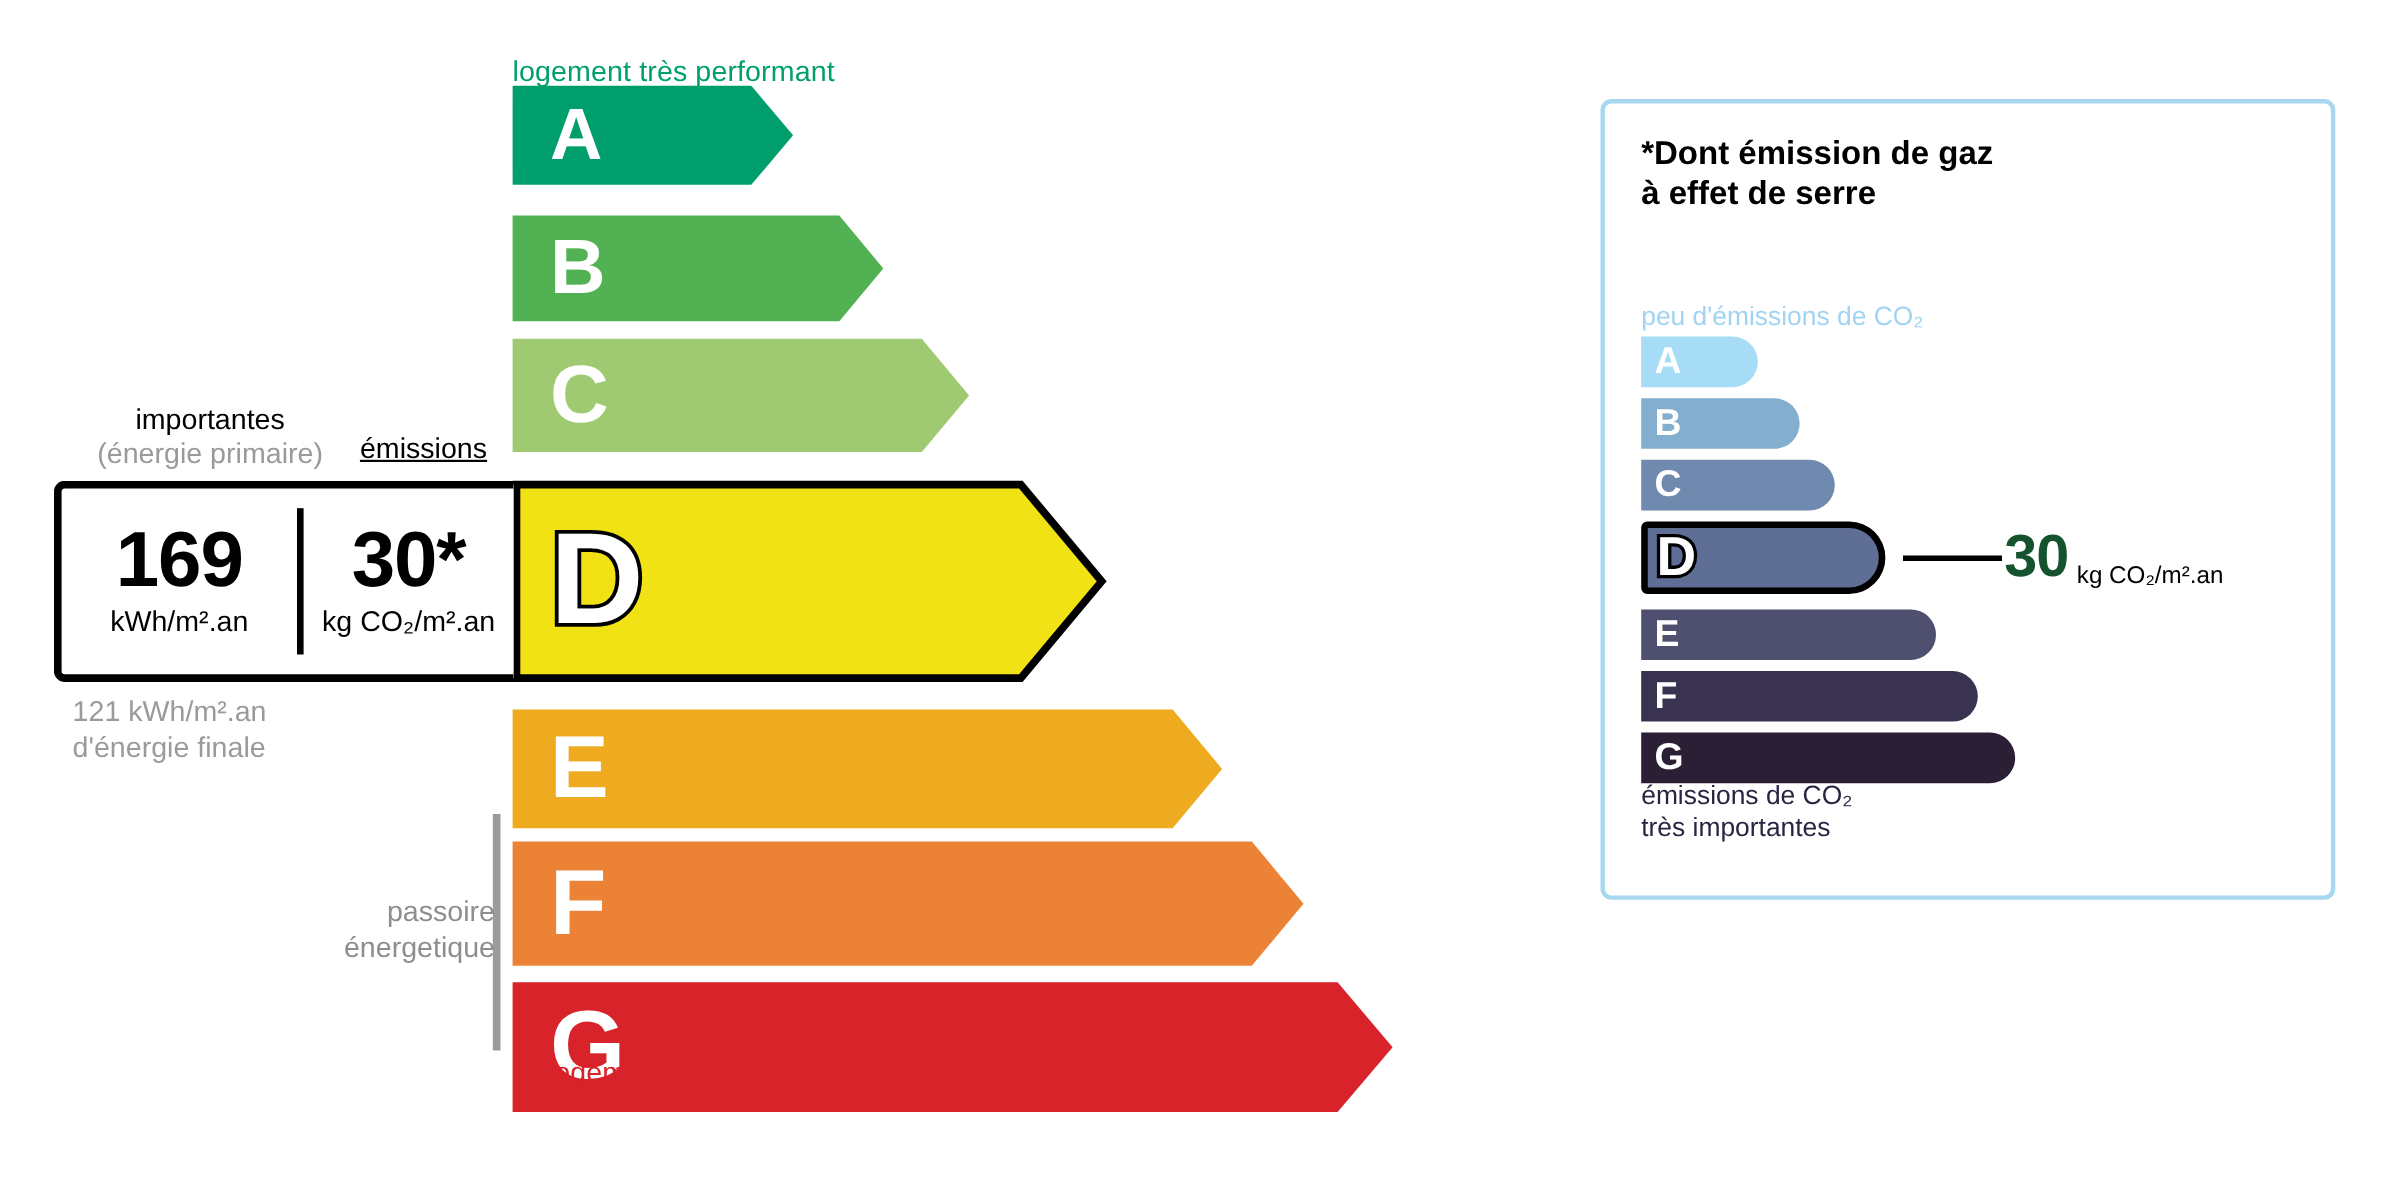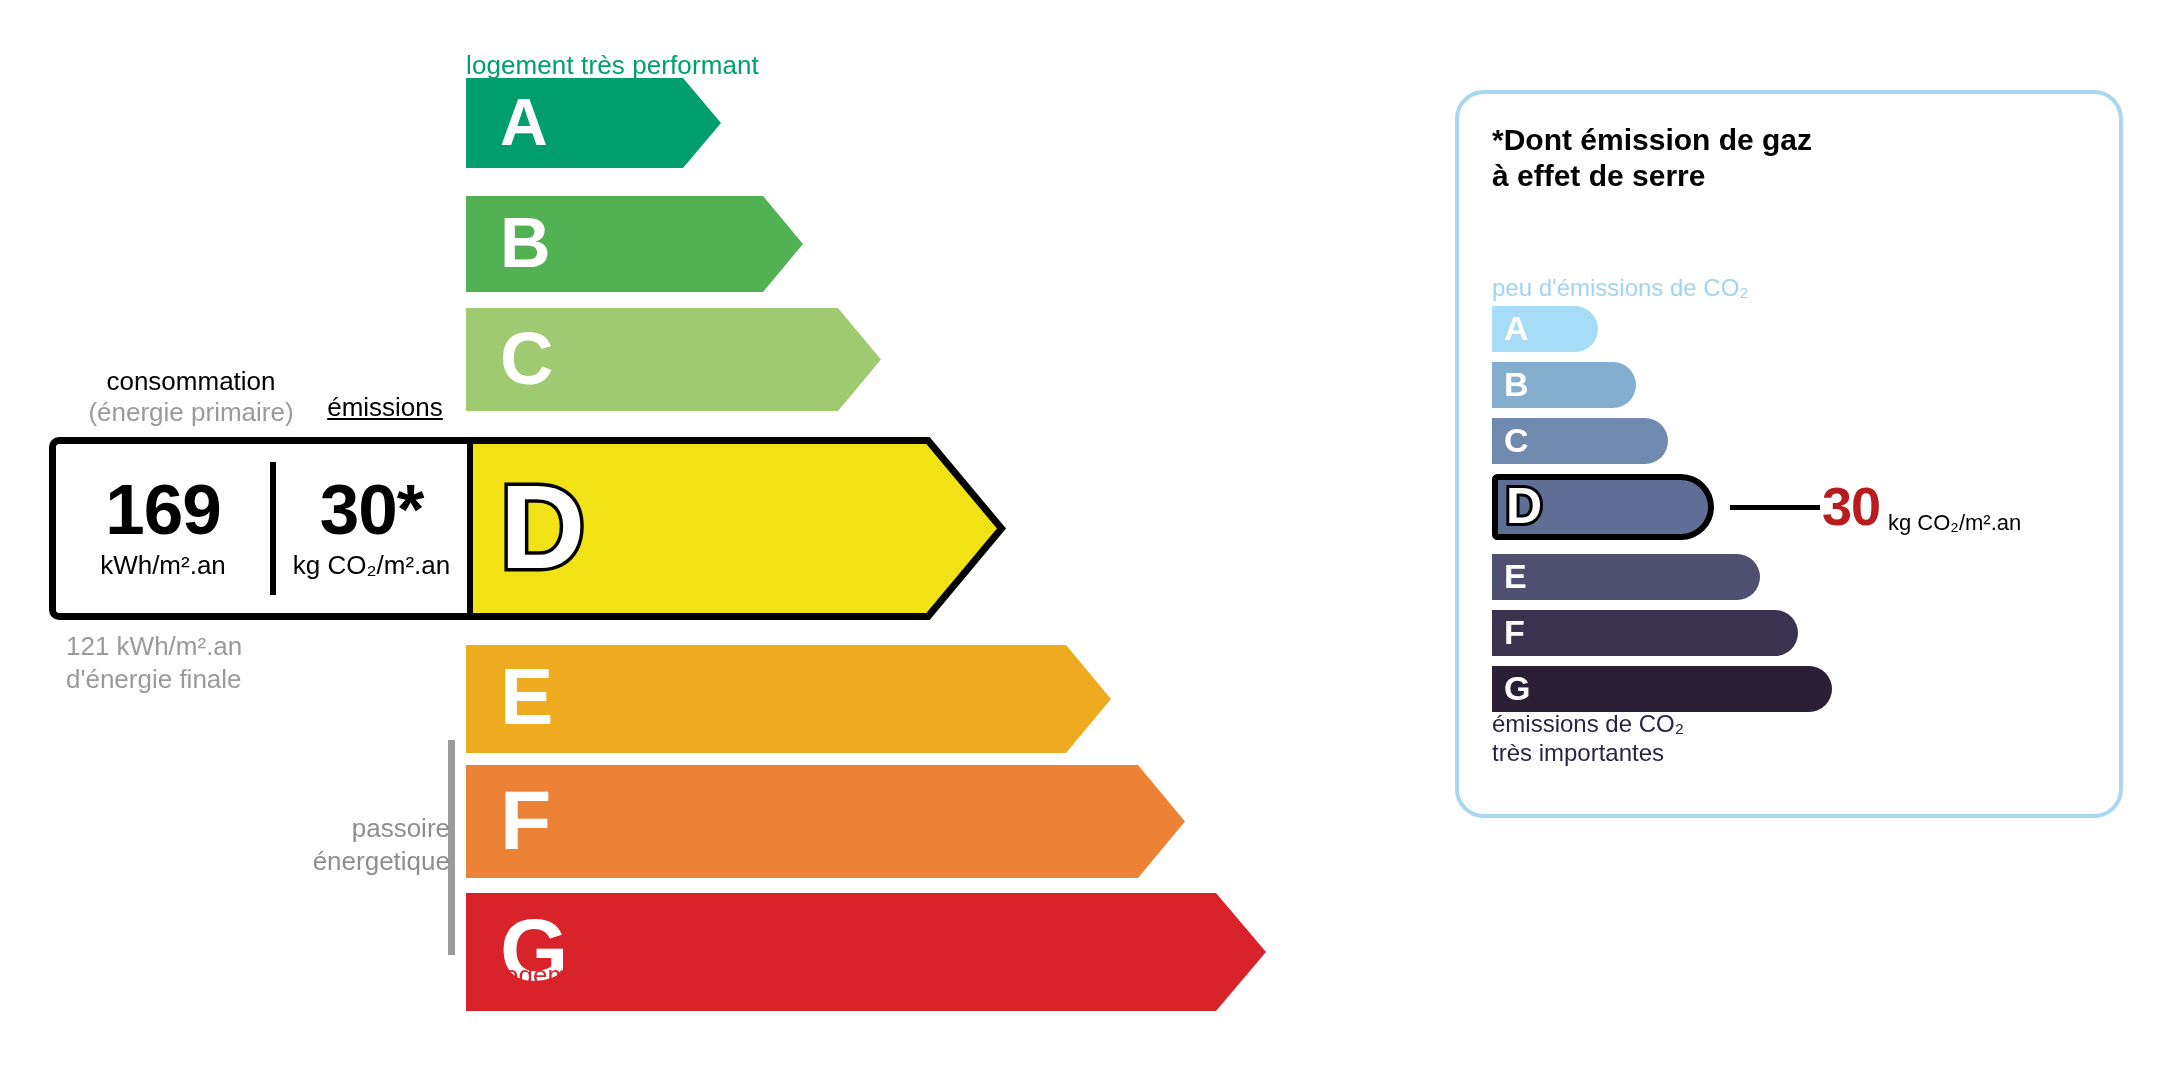--- a/index.html
+++ b/index.html
@@ -173,21 +173,21 @@
   }
 
   
   #co2-panel {
     position: absolute;
     left: 1455px;
     top: 90px;
     width: 668px;
     height: 728px;
     border: 4px solid #a8d8f0;
-    border-radius: 29px;
+    border-radius: 10px;
     box-sizing: border-box;
     background: #ffffff;
   }
   #co2-title {
     position: absolute;
     left: 33px;
     top: 28px;
     font-size: 30px;
     font-weight: bold;
     color: #000000;
@@ -251,21 +251,21 @@
   }
   #co2-callout-line {
     position: absolute;
     height: 5px;
     background: #000000;
   }
   #co2-callout-value {
     position: absolute;
     font-size: 54px;
     font-weight: bold;
-    color: #b91c1c;
+    color: #14532d;
     line-height: 1;
     letter-spacing: -1px;
   }
   #co2-callout-unit {
     position: absolute;
     font-size: 22px;
     color: #000000;
     line-height: 1;
     white-space: nowrap;
   }
@@ -320,21 +320,21 @@
           <svg width="800" height="118" viewBox="0 0 800 118">
             <polygon points="0,0 750,0 800,59 750,118 0,118" fill="#d8232a"></polygon>
           </svg>
           <div class="band-letter" style="font-size:88px">G</div>
         </div>
       </div>
 
     <div class="bottom-caption">logement extrêmement consommateur d'énergie</div>
 
     <div id="label-consommation">
-      <div>consommation</div>
+      <div>importantes</div>
       <div class="sub">(énergie primaire)</div>
     </div>
 
     <div id="label-emissions">émissions</div>
 
     <div id="value-box">
       <div class="vb-cell left">
         <div class="vb-number">169</div>
         <div class="vb-unit">kWh/m².an</div>
       </div>

